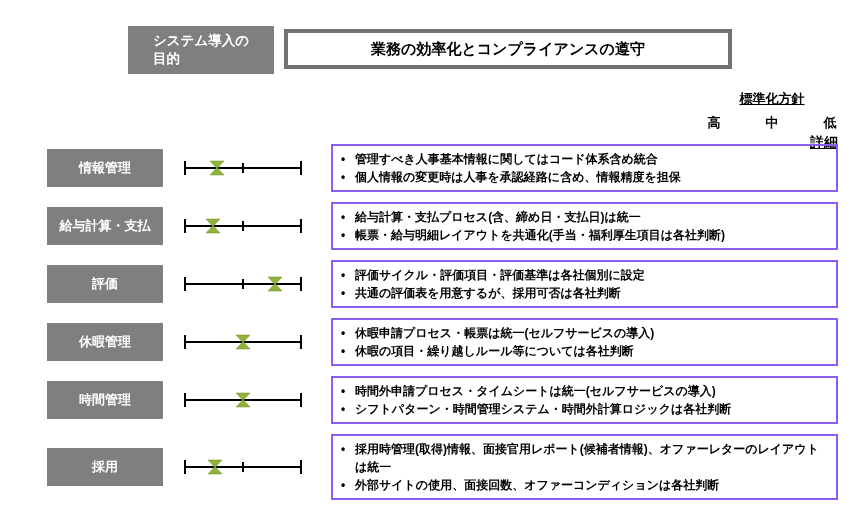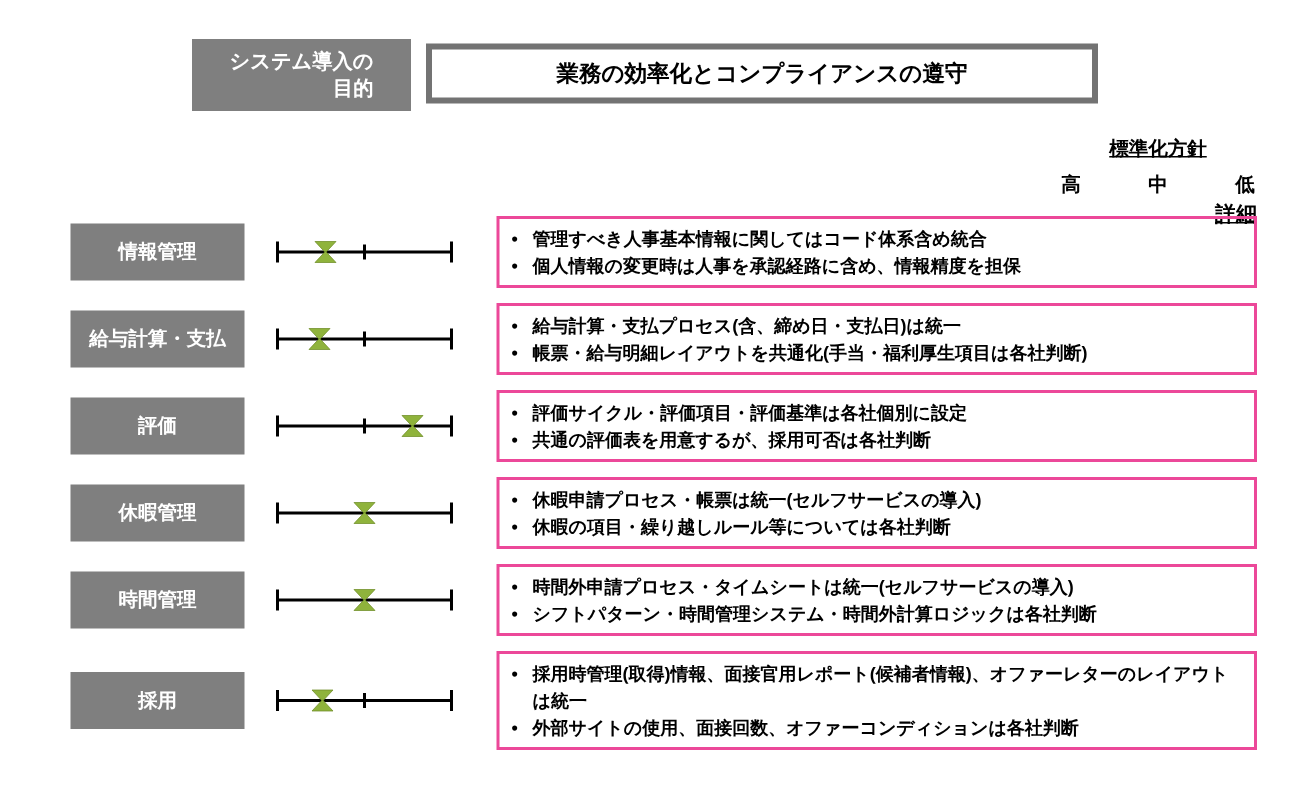--- a/index.html
+++ b/index.html
@@ -28,21 +28,21 @@
   .purpose-box {
     width: 146px;
     height: 48px;
     background: var(--label-bg);
     color: #fff;
     font-weight: bold;
     font-size: 13.5px;
     display: flex;
     align-items: center;
     justify-content: center;
-    text-align: right;
+    text-align: left;
     white-space: pre-line;
     line-height: 1.35;
   }
   .purpose-value {
     width: 448px;
     height: 40px;
     margin-top: 3px;
     border: 4px solid #737373;
     display: flex;
     align-items: center;
@@ -156,21 +156,21 @@
     height: 16px;
   }
   .marker svg polygon {
     fill: var(--marker-color);
     stroke: #6d8c25;
     stroke-width: 0.5;
   }
   .details-box {
     flex: 1;
     margin-right: 22px;
-    border: 2px solid #ec4899;
+    border: 2px solid #8b5cf6;
     padding: 4px 8px;
     font-size: 12px;
     font-weight: bold;
     line-height: 1.5;
   }
   .bullet-line { display: flex; }
   .bullet-line::before {
     content: "\2022";
     width: 14px;
     flex: none;

